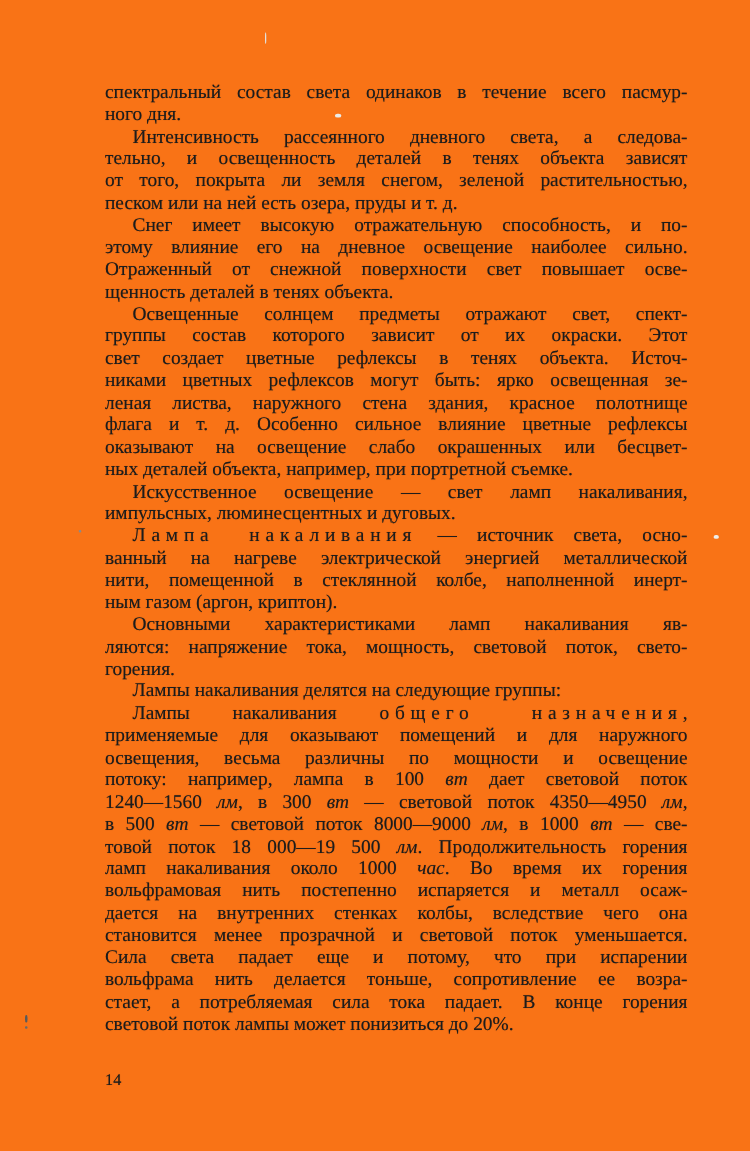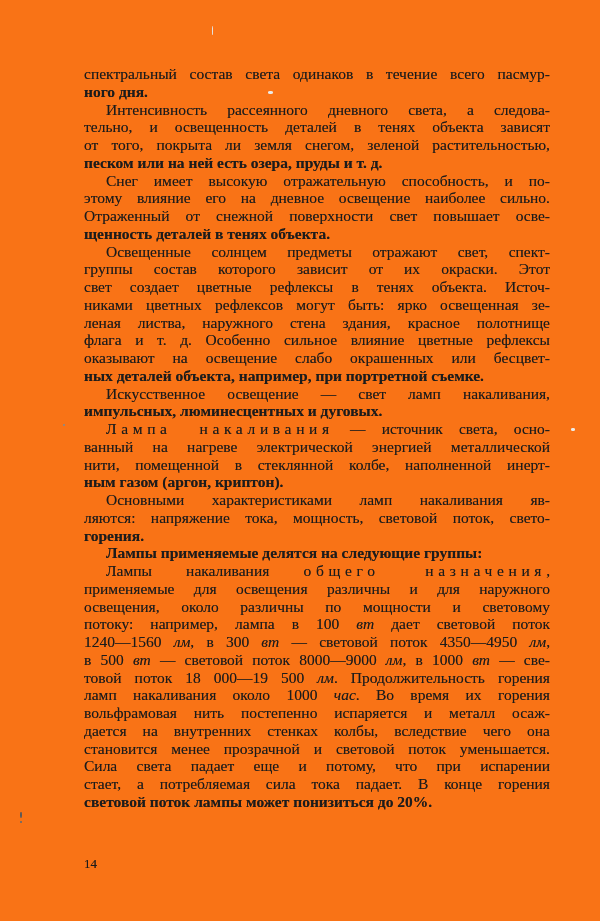--- a/index.html
+++ b/index.html
@@ -23,21 +23,21 @@
     text-shadow: 0 0 0.6px rgba(28,28,28,0.55);
   }
   .line {
     height: 17.75px;
     line-height: 17.75px;
     overflow: hidden;
     white-space: normal;
     box-sizing: border-box;
   }
   .line.j { text-align: justify; text-align-last: justify; }
-  .line.l { text-align: left; font-weight: bold; }
+  .line.l { text-align: left; }
   .line.ind { padding-left: 22px; }
   .s-n { font-style: normal; }
   .s-b { font-weight: normal; }
   .s-i { font-style: italic; margin-top: 30px; }
   .s-sp { letter-spacing: 0.30em; word-spacing: 0.45em; }
   .page-number {
     position: absolute;
     left: 84px; top: 855px;
     font-size: 13px;
     line-height: 18px;
@@ -76,33 +76,34 @@
       <div class="line l"><span class="s-n">ных деталей объекта, например, при портретной съемке.</span></div>
       <div class="line j ind"><span class="s-b">Искусственное освещение</span><span class="s-n"> — свет ламп накаливания,</span></div>
       <div class="line l"><span class="s-n">импульсных, люминесцентных и дуговых.</span></div>
       <div class="line j ind"><span class="s-sp">Лампа накаливания</span><span class="s-n"> — источник света, осно-</span></div>
       <div class="line j"><span class="s-n">ванный на нагреве электрической энергией металлической</span></div>
       <div class="line j"><span class="s-n">нити, помещенной в стеклянной колбе, наполненной инерт-</span></div>
       <div class="line l"><span class="s-n">ным газом (аргон, криптон).</span></div>
       <div class="line j ind"><span class="s-n">Основными характеристиками ламп накаливания яв-</span></div>
       <div class="line j"><span class="s-n">ляются: напряжение тока, мощность, световой поток, свето-</span></div>
       <div class="line l"><span class="s-n">горения.</span></div>
-      <div class="line l ind"><span class="s-n">Лампы применяемые делятся на следующие группы:</span></div>
+      <div class="line l ind"><span class="s-n">Лампы накаливания делятся на следующие группы:</span></div>
       <div class="line j ind"><span class="s-n">Лампы накаливания </span><span class="s-sp">общего назначения</span><span class="s-n">,</span></div>
-      <div class="line j"><span class="s-n">применяемые для освещения различны и для наружного</span></div>
-      <div class="line j"><span class="s-n">освещения, около различны по мощности и световому</span></div>
+      <div class="line j"><span class="s-n">применяемые для оказывают помещений и для наружного</span></div>
+      <div class="line j"><span class="s-n">освещения, весьма различны по мощности и освещение</span></div>
       <div class="line j"><span class="s-n">потоку: например, лампа в 100 </span><span class="s-i">вт</span><span class="s-n"> дает световой поток</span></div>
       <div class="line j"><span class="s-n">1240—1560 </span><span class="s-i">лм</span><span class="s-n">, в 300 </span><span class="s-i">вт</span><span class="s-n"> — световой поток 4350—4950 </span><span class="s-i">лм</span><span class="s-n">,</span></div>
       <div class="line j"><span class="s-n">в 500 </span><span class="s-i">вт</span><span class="s-n"> — световой поток 8000—9000 </span><span class="s-i">лм</span><span class="s-n">, в 1000 </span><span class="s-i">вт</span><span class="s-n"> — све-</span></div>
       <div class="line j"><span class="s-n">товой поток 18 000—19 500 </span><span class="s-i">лм</span><span class="s-n">. Продолжительность горения</span></div>
       <div class="line j"><span class="s-n">ламп накаливания около 1000 </span><span class="s-i">час</span><span class="s-n">. Во время их горения</span></div>
       <div class="line j"><span class="s-n">вольфрамовая нить постепенно испаряется и металл осаж-</span></div>
       <div class="line j"><span class="s-n">дается на внутренних стенках колбы, вследствие чего она</span></div>
       <div class="line j"><span class="s-n">становится менее прозрачной и световой поток уменьшается.</span></div>
       <div class="line j"><span class="s-n">Сила света падает еще и потому, что при испарении</span></div>
+      <div class="line j"><span class="s-n">вольфрама нить делается тоньше, сопротивление ее возра-</span></div>
       <div class="line j"><span class="s-n">стает, а потребляемая сила тока падает. В конце горения</span></div>
       <div class="line l"><span class="s-n">световой поток лампы может понизиться до 20%.</span></div>
     </div>
   <div class="page-number">14</div>
   <div class="speck speck-margin-stroke"></div>
   <div class="speck speck-margin-dot"></div>
   <div class="speck speck-mid-dot"></div>
   <div class="speck speck-top-faint"></div>
   <div class="speck speck-right-faint"></div>
   <div class="speck speck-para-faint"></div>

